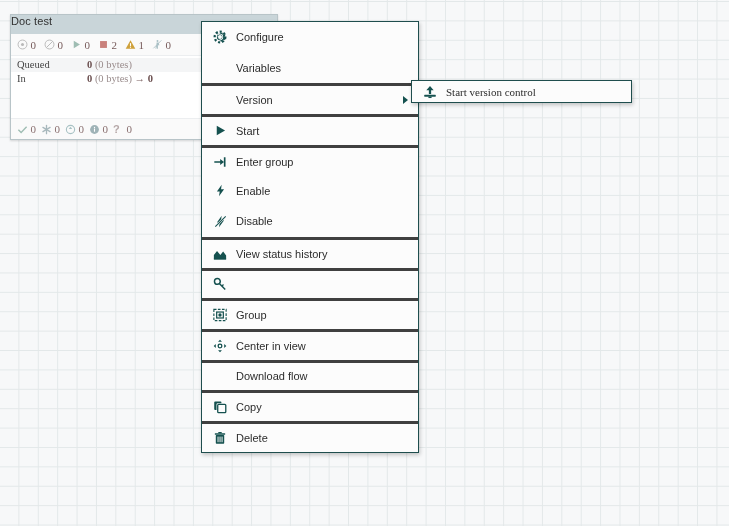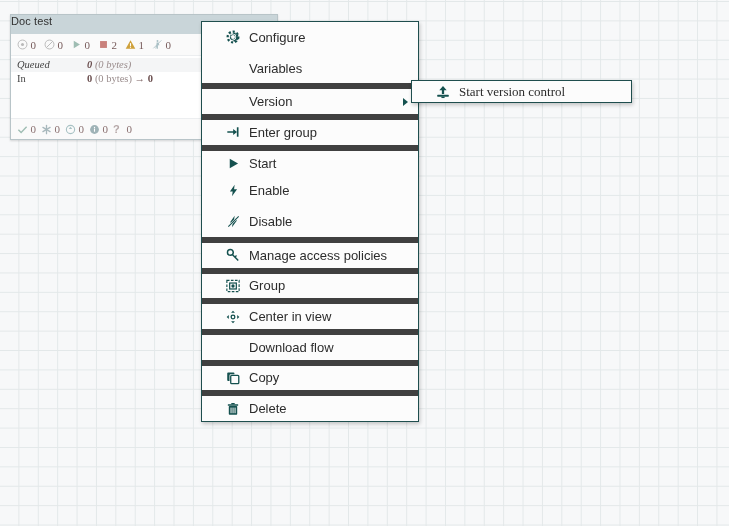--- a/index.html
+++ b/index.html
@@ -77,21 +77,21 @@
   }
   .det-row {
     display: flex;
     height: 13.5px;
     align-items: center;
     font-family: "Liberation Serif", serif;
     font-size: 10.5px;
     padding: 0 6px;
     box-sizing: border-box;
   }
-  .det-row.alt { background: #f4f5f6; font-style: italic; }
+  .det-row.alt { background: #f4f5f6; }
   .det-label { width: 70px; color: #444; }
   .det-value { color: #7a5f5f; }
   .det-value b { color: #6b4f4f; font-weight: bold; }
   .det-value .muted { color: #9a8c8c; font-weight: normal; }
 
   .pg-footer {
     position: absolute;
     left: 0; bottom: 0;
     width: 100%;
     height: 21px;
@@ -112,28 +112,28 @@
     background: #fcfcfc;
     border: 1px solid #1f4e4e;
     box-shadow: 1px 2px 4px rgba(0,0,0,.22);
     z-index: 40;
   }
   .menu-item {
     position: relative;
     display: flex;
     align-items: center;
     height: 30.7px;
-    padding-left: 23px;
+    padding-left: 10px;
     box-sizing: border-box;
-    font-size: 13px;
+    font-size: 11px;
     color: #2c2c2c;
     cursor: default;
     user-select: none;
   }
-  .menu-item.sep-top { border-top: 6px solid #404040; }
+  .menu-item.sep-top { border-top: 3px solid #404040; }
   .mi-icon {
     width: 16px;
     min-width: 16px;
     height: 16px;
     margin-right: 8px;
     display: inline-flex;
     align-items: center;
     justify-content: center;
     color: #15514f;
     line-height: 0;
@@ -281,34 +281,34 @@
       <span class="mi-icon"></span>
       <span class="mi-label">Variables</span>
     </div>
     <div class="menu-item sep-top">
       <span class="mi-icon"></span>
       <span class="mi-label">Version</span>
       <span class="mi-arrow"></span>
     </div>
     <div class="menu-item sep-top">
       <span class="mi-icon">
+        <svg width="13" height="13" viewBox="0 0 16 16" fill="currentColor" xmlns="http://www.w3.org/2000/svg">
+          <path d="M3.4 2.2 L13.6 8 L3.4 13.8 Z"></path>
+        </svg>
+      </span>
+      <span class="mi-label">Start</span>
+    </div>
+    <div class="menu-item sep-top">
+      <span class="mi-icon">
         <svg width="14" height="14" viewBox="0 0 16 16" fill="currentColor" xmlns="http://www.w3.org/2000/svg">
           <path d="M1.5 7.1 H8.2 V4.6 L12.6 8 L8.2 11.4 V8.9 H1.5 Z"></path>
           <rect x="12.4" y="2.6" width="1.9" height="10.8"></rect>
         </svg>
       </span>
       <span class="mi-label">Enter group</span>
-    </div>
-    <div class="menu-item sep-top">
-      <span class="mi-icon">
-        <svg width="13" height="13" viewBox="0 0 16 16" fill="currentColor" xmlns="http://www.w3.org/2000/svg">
-          <path d="M3.4 2.2 L13.6 8 L3.4 13.8 Z"></path>
-        </svg>
-      </span>
-      <span class="mi-label">Start</span>
     </div>
     <div class="menu-item">
       <span class="mi-icon">
         <svg width="13" height="13" viewBox="0 0 16 16" fill="currentColor" xmlns="http://www.w3.org/2000/svg">
           <path d="M9.4 1 L3.6 9.1 H7 L6.2 15 L12.4 6.6 H8.7 Z"></path>
         </svg>
       </span>
       <span class="mi-label">Enable</span>
     </div>
     <div class="menu-item">
@@ -317,26 +317,34 @@
           <path d="M9.4 1 L3.6 9.1 H7 L6.2 15 L12.4 6.6 H8.7 Z"></path>
           <line x1="1.6" y1="14.4" x2="14.4" y2="1.6" stroke="#fcfcfc" stroke-width="2.4"></line>
           <line x1="1.6" y1="14.4" x2="14.4" y2="1.6" stroke="currentColor" stroke-width="1.3"></line>
         </svg>
       </span>
       <span class="mi-label">Disable</span>
     </div>
     <div class="menu-item sep-top">
       <span class="mi-icon">
         <svg width="14" height="14" viewBox="0 0 16 16" fill="currentColor" xmlns="http://www.w3.org/2000/svg">
+          <path d="M1 13.6 V9.2 L4.6 4.6 L8.4 9 L11.6 5.2 L15 9.6 V13.6 Z"></path>
+          <rect x="1" y="13.2" width="14" height="1.3"></rect>
+        </svg>
+      </span>
+      <span class="mi-label">View status history</span>
+    </div>
+    <div class="menu-item sep-top">
+      <span class="mi-icon">
+        <svg width="14" height="14" viewBox="0 0 16 16" fill="currentColor" xmlns="http://www.w3.org/2000/svg">
           <circle cx="5" cy="5" r="3.3" fill="none" stroke="currentColor" stroke-width="1.7"></circle>
           <path d="M7.2 7.4 L14 14.2" stroke="currentColor" stroke-width="1.7" fill="none"></path>
           <path d="M10.2 10.4 L12 8.6" stroke="currentColor" stroke-width="1.5" fill="none"></path>
         </svg>
       </span>
-      <span class="mi-label">Manage access policies</span>
     </div>
     <div class="menu-item sep-top">
       <span class="mi-icon">
         <svg width="14" height="14" viewBox="0 0 16 16" fill="currentColor" xmlns="http://www.w3.org/2000/svg">
           <rect x="1" y="1.6" width="14" height="12.8" fill="none" stroke="currentColor" stroke-width="1.3" stroke-dasharray="3 1.6"></rect>
           <rect x="4.2" y="4.6" width="7.6" height="6.8" fill="none" stroke="currentColor" stroke-width="1.4"></rect>
           <circle cx="8" cy="8" r="1.9"></circle>
         </svg>
       </span>
       <span class="mi-label">Group</span>

